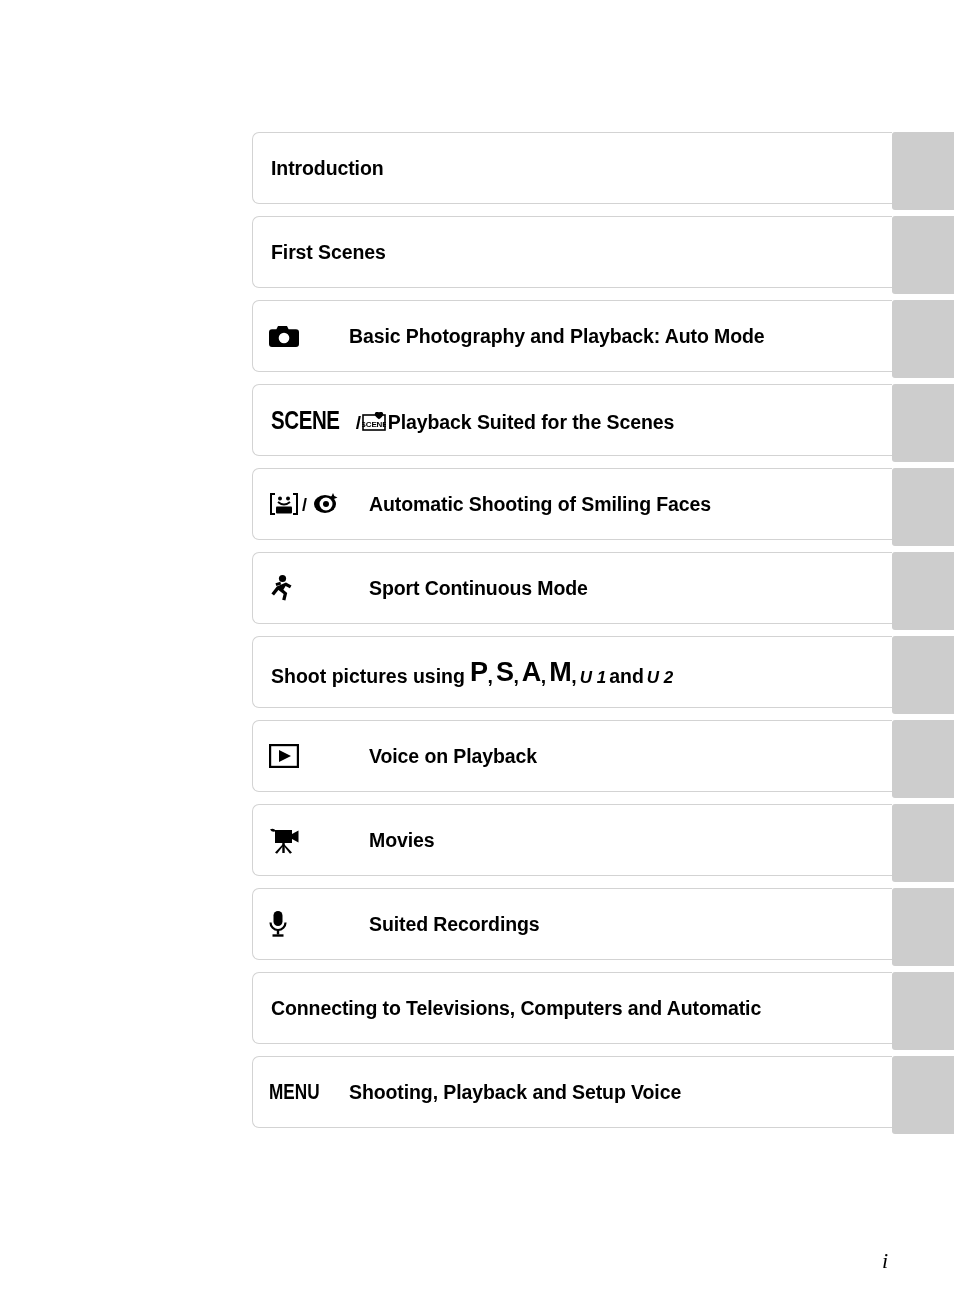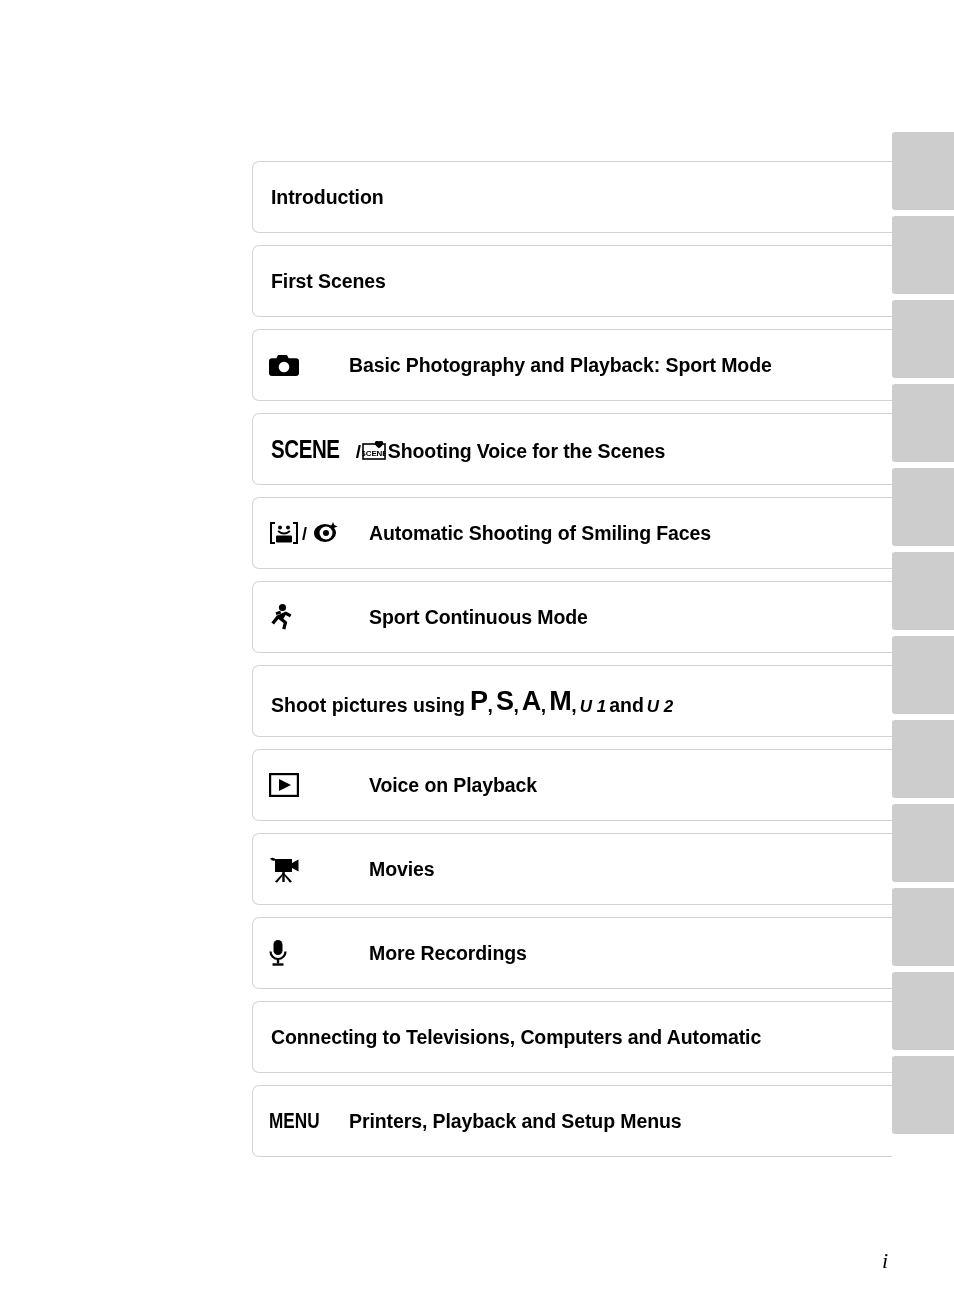--- a/index.html
+++ b/index.html
@@ -46,21 +46,20 @@
     top: 0;
     right: 62px;
     height: 72px;
     background: #ffffff;
     border: 1px solid #d3d3d3;
     border-right: none;
     border-radius: 7px 0 0 7px;
     box-sizing: border-box;
     display: flex;
     align-items: center;
-    margin-top: 29px;
   }
 
   .icon-slot {
     flex: 0 0 auto;
     width: 96px;
     padding-left: 16px;
     box-sizing: border-box;
     display: flex;
     align-items: center;
     justify-content: flex-start;
@@ -169,35 +168,35 @@
 
   <div class="toc-row">
     <div class="tab"></div>
     <div class="card">
       <span class="icon-slot">
         <svg width="30" height="24" viewBox="0 0 30 24">
           <path d="M9 2 h9 l1.6 3.2 H27 a3 3 0 0 1 3 3 V20 a3 3 0 0 1 -3 3 H3 a3 3 0 0 1 -3 -3 V8.2 a3 3 0 0 1 3 -3 h4.4 Z" fill="#000"></path>
           <circle cx="15" cy="14" r="5.3" fill="#fff"></circle>
         </svg>
       </span>
-      <span class="label">Basic Photography and Playback: Sport Mode</span>
+      <span class="label">Basic Photography and Playback: Auto Mode</span>
     </div>
   </div>
 
   <div class="toc-row">
     <div class="tab"></div>
     <div class="card inline">
       <span class="label">
         <span class="scene-word">SCENE</span><span class="slash">/</span><span class="scene-badge">
           <svg width="24" height="20" viewBox="0 0 24 20">
             <rect x="1" y="3" width="22" height="15" fill="none" stroke="#000" stroke-width="1.6"></rect>
             <text x="12" y="14.5" font-family="Liberation Sans, sans-serif" font-size="8" font-weight="bold" text-anchor="middle" fill="#000">SCENE</text>
             <path d="M17 0.5 c1.6 -1.6 4.2 -0.4 4.2 1.7 c0 1.9 -2.4 3.6 -4.2 5 c-1.8 -1.4 -4.2 -3.1 -4.2 -5 c0 -2.1 2.6 -3.3 4.2 -1.7 Z" fill="#000"></path>
           </svg>
-        </span><span>Shooting Voice for the Scenes</span>
+        </span><span>Playback Suited for the Scenes</span>
       </span>
     </div>
   </div>
 
   <div class="toc-row">
     <div class="tab"></div>
     <div class="card">
       <span class="icon-slot">
         <svg width="72" height="26" viewBox="0 0 72 26">
 
@@ -295,37 +294,37 @@
     <div class="tab"></div>
     <div class="card">
       <span class="icon-slot">
         <svg width="18" height="28" viewBox="0 0 18 28">
           <rect x="4.5" y="1" width="9" height="15" rx="4.5" fill="#000"></rect>
           <path d="M1.5 12.5 a7.5 7.5 0 0 0 15 0" stroke="#000" stroke-width="2.2" fill="none"></path>
           <rect x="7.8" y="19.5" width="2.4" height="5" fill="#000"></rect>
           <rect x="3.5" y="24.3" width="11" height="2.4" fill="#000"></rect>
         </svg>
       </span>
-      <span class="label indent">More Recordings</span>
+      <span class="label indent">Suited Recordings</span>
     </div>
   </div>
 
   <div class="toc-row">
     <div class="tab"></div>
     <div class="card no-icon">
       <span class="label">Connecting to Televisions, Computers and Automatic</span>
     </div>
   </div>
 
   <div class="toc-row">
     <div class="tab"></div>
     <div class="card">
       <span class="icon-slot">
         <span class="menu-word">MENU</span>
       </span>
-      <span class="label">Printers, Playback and Setup Menus</span>
+      <span class="label">Shooting, Playback and Setup Voice</span>
     </div>
   </div>
 
 
 </div>
 
 <div id="page-number">i</div>
 
 </body></html>

